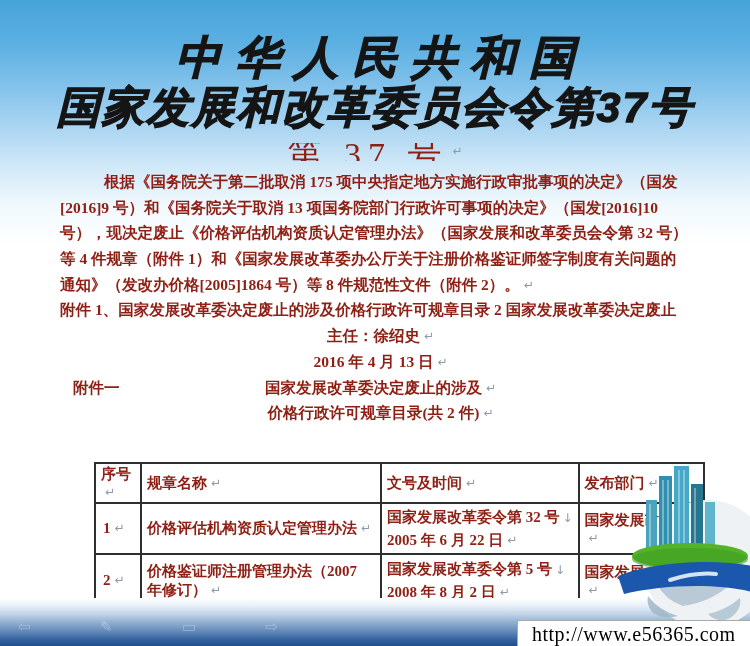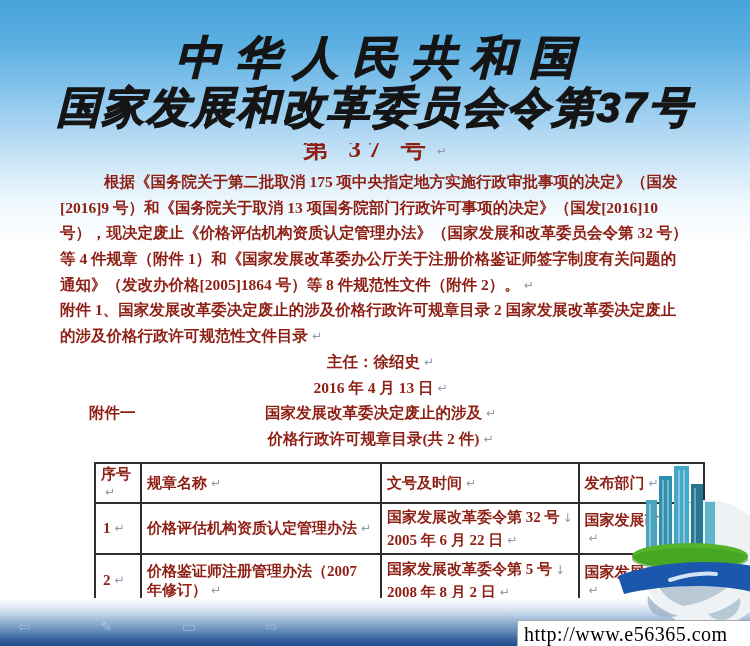--- a/index.html
+++ b/index.html
@@ -13,29 +13,29 @@
     position:absolute;left:0;right:0;text-align:center;color:#151515;
     font-family:"Liberation Sans","DejaVu Sans",sans-serif;
     font-style:italic;font-weight:900;-webkit-text-stroke:1.3px #151515;
     white-space:nowrap;
   }
   .title-line.l1{top:28px;font-size:45px;letter-spacing:14px;padding-left:14px;}
   .title-line.l2{top:79px;font-size:43px;letter-spacing:2px;}
   
   .orderno-row{position:absolute;top:143px;left:0;right:0;display:flex;justify-content:center;align-items:flex-start;}
   .orderno-clip{height:18px;overflow:hidden;}
-  .orderno-clip span{display:block;margin-top:-11px;font-weight:bold;font-size:25px;letter-spacing:7px;color:#8e1f14;}
+  .orderno-clip span{display:block;margin-top:-11px;font-weight:normal;font-size:34px;letter-spacing:7px;color:#8e1f14;}
   .orderno-row .pmark{margin-top:1px;}
   
   .body-lines{position:absolute;top:169px;left:60px;width:632px;}
   .bline{position:relative;height:25.7px;line-height:25.7px;white-space:nowrap;
          font-weight:bold;font-size:15.5px;color:#8e1f14;}
   .bline.center{text-align:center;margin-left:9px;}
   .bline.indent{text-indent:44px;}
-  .bline .label{position:absolute;left:20px;top:0;}
+  .bline .label{position:absolute;left:4px;top:0;}
   .pmark{color:#8d99ab;font-family:"DejaVu Sans",sans-serif;font-weight:normal;
          font-size:12px;margin-left:4px;vertical-align:1px;}
   .lmark{color:#8d99ab;font-family:"DejaVu Sans",sans-serif;font-weight:normal;
          font-size:12px;margin-left:3px;}
   
   table.doc-table{position:absolute;left:74px;top:462px;border-collapse:collapse;table-layout:fixed;margin-left:20px;}
   .doc-table th,.doc-table td{
     border:2px solid #2e2e2e;color:#8e1f14;font-weight:bold;font-size:15px;
     padding:1px 5px;text-align:left;vertical-align:middle;overflow:hidden;
   }
@@ -47,21 +47,21 @@
   
   .sea{
     position:absolute;left:0;right:0;top:598px;height:48px;
     background:linear-gradient(180deg,#ffffff 0%,#eaf1f8 15%,#c2d4e8 33%,#8fadd0 52%,#5c84b6 72%,#35619c 87%,#1f4d8d 100%);
   }
   .nav-icons{position:absolute;left:18px;top:618px;width:260px;display:flex;justify-content:space-between;
              opacity:.32;color:#eef5fd;font-family:"DejaVu Sans",sans-serif;font-size:15px;}
   .url-box{
     position:absolute;left:517px;top:620px;width:233px;height:26px;background:#ffffff;
     border-top:1px solid #a9a9a9;border-left:1px solid #a9a9a9;z-index:30;
-    font-size:20px;color:#000;line-height:26px;padding-left:6px;letter-spacing:.5px;box-sizing:border-box;
+    font-size:20px;color:#000;line-height:26px;padding-left:14px;letter-spacing:.5px;box-sizing:border-box;
   }
   .globe-art{position:absolute;left:612px;top:464px;z-index:20;}
 </style>
 </head>
 <body>
 
 <div class="stage">
 
   <div class="title-line l1">中华人民共和国</div>
   <div class="title-line l2">国家发展和改革委员会令第37号</div>
@@ -73,21 +73,20 @@
     <span class="pmark">↵</span>
   </div>
 
   <div class="body-lines" id="body-lines">
       <div class="bline indent"><span>根据《国务院关于第二批取消 175 项中央指定地方实施行政审批事项的决定》（国发</span></div>
       <div class="bline"><span>[2016]9 号）和《国务院关于取消 13 项国务院部门行政许可事项的决定》（国发[2016]10</span></div>
       <div class="bline"><span>号），现决定废止《价格评估机构资质认定管理办法》（国家发展和改革委员会令第 32 号）</span></div>
       <div class="bline"><span>等 4 件规章（附件 1）和《国家发展改革委办公厅关于注册价格鉴证师签字制度有关问题的</span></div>
       <div class="bline"><span>通知》（发改办价格[2005]1864 号）等 8 件规范性文件（附件 2）。</span><span class="pmark">↵</span></div>
       <div class="bline"><span>附件 1、国家发展改革委决定废止的涉及价格行政许可规章目录 2 国家发展改革委决定废止</span></div>
-      <div class="bline"><span>的涉及价格行政许可规范性文件目录</span><span class="pmark">↵</span></div>
       <div class="bline center"><span>主任：徐绍史</span><span class="pmark">↵</span></div>
       <div class="bline center"><span>2016 年 4 月 13 日</span><span class="pmark">↵</span></div>
       <div class="bline center"><span class="label">附件一</span><span>国家发展改革委决定废止的涉及</span><span class="pmark">↵</span></div>
       <div class="bline center"><span>价格行政许可规章目录(共 2 件)</span><span class="pmark">↵</span></div>
     </div>
 
   <table class="doc-table">
     <colgroup id="table-cols">
         <col style="width: 46px;">
         <col style="width: 240px;">

